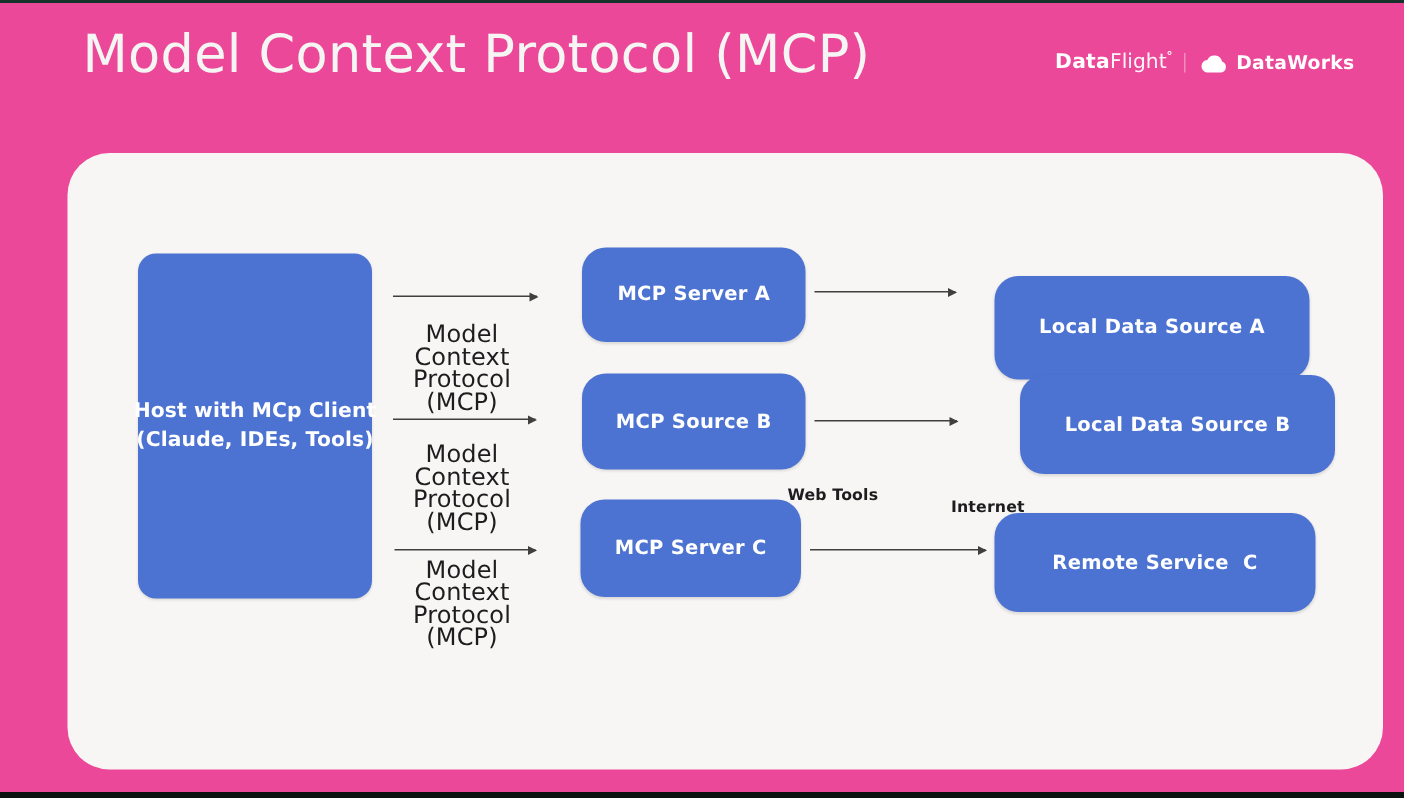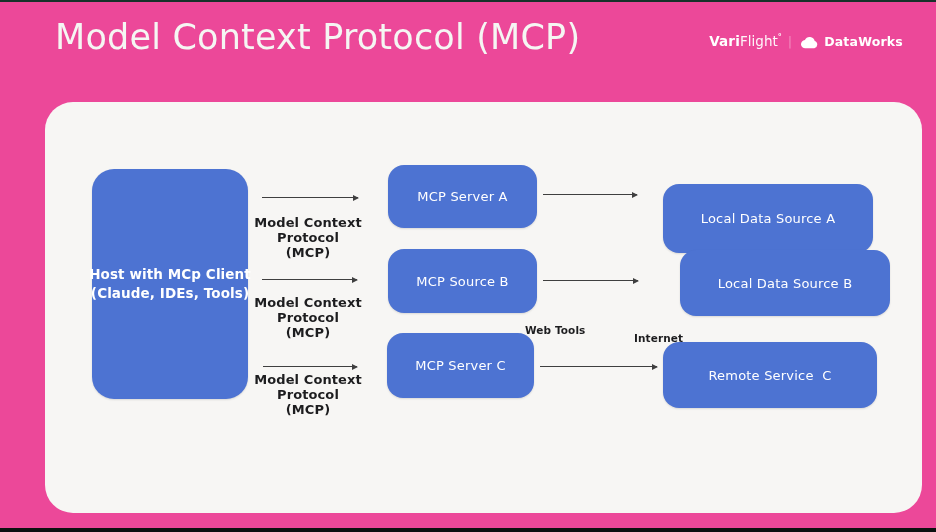--- a/index.html
+++ b/index.html
@@ -32,50 +32,50 @@
     position:absolute;left:45px;top:102px;width:877px;height:411px;
     background:#f7f6f4;border-radius:28px;
   }
 
   .node{
     position:absolute;background:#4d73d2;color:#ffffff;
     display:flex;flex-direction:column;align-items:center;justify-content:center;
     text-align:center;border-radius:16px;
     box-shadow:0 1px 2px rgba(0,0,0,0.12);
   }
-  .node-label{font-weight:400;font-size:13px;white-space:pre;letter-spacing:0.2px;}
-  .host{border-radius:22px;}
+  .node-label{font-weight:700;font-size:13px;white-space:pre;letter-spacing:0.2px;}
+  .host{border-radius:12px;}
   .host .host-line{font-weight:700;font-size:13.5px;line-height:19px;white-space:nowrap;letter-spacing:0.1px;}
 
   .arrow{position:absolute;height:1.3px;background:#3f3f3f;}
   .arrow::after{
     content:"";position:absolute;right:-1px;top:50%;transform:translateY(-50%);
     border-left:6px solid #3f3f3f;border-top:3.2px solid transparent;border-bottom:3.2px solid transparent;
   }
 
   .flow-label{
     position:absolute;width:110px;text-align:center;
-    color:#1d1d1f;font-size:13px;font-weight:700;line-height:15px;
+    color:#1d1d1f;font-size:16px;font-weight:400;line-height:15px;
     letter-spacing:0.1px;
   }
   .annotation{
     position:absolute;color:#1d1d1f;font-size:10.5px;font-weight:700;white-space:nowrap;
     letter-spacing:0.1px;
   }
 </style>
 </head>
 <body>
 
 <div class="stage">
   <div class="top-edge"></div>
 
   <div class="slide-title">Model Context Protocol (MCP)</div>
 
   <div class="brand">
-    <span class="brand-vari">Vari</span>
+    <span class="brand-vari">Data</span>
       <span class="brand-flight">Flight</span>
       <span class="brand-degree">°</span>
     <span class="brand-sep">|</span>
     <span class="cloud-icon">
       <svg width="19" height="13" viewBox="0 0 24 16">
         <path d="M18.6 6.2A6.6 6.6 0 0 0 6.2 4.8 5.3 5.3 0 0 0 6.9 15.4h11.2a4.8 4.8 0 0 0 .5-9.2z" fill="#ffffff"></path>
       </svg>
     </span>
     <span class="brand-product">DataWorks</span>
   </div>

